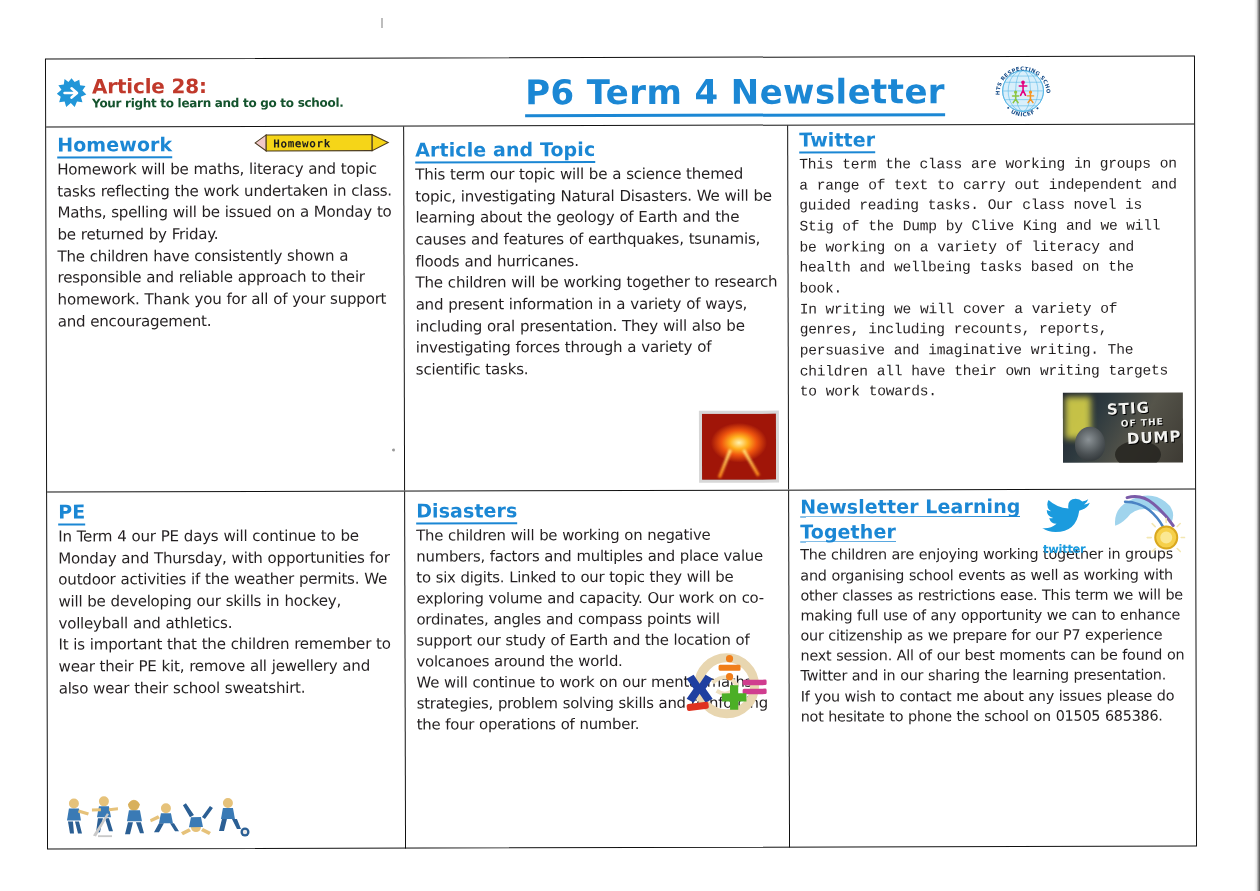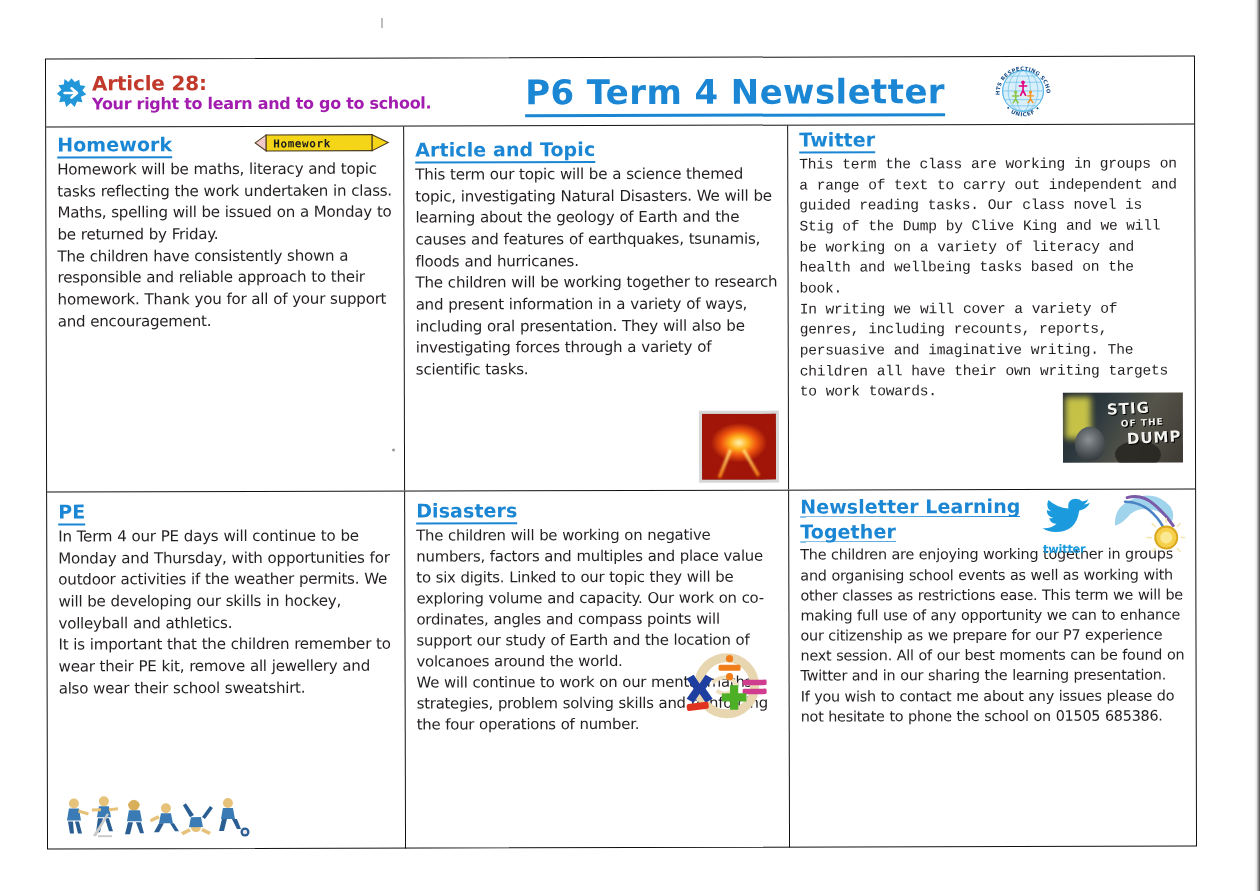--- a/index.html
+++ b/index.html
@@ -72,23 +72,23 @@
   }
   .article-title {
     font-family: "DejaVu Sans", sans-serif;
     font-size: 20px;
     font-weight: bold;
     color: #c0392b;
     letter-spacing: -0.2px;
   }
   .article-sub {
     font-family: "DejaVu Sans", sans-serif;
-    font-size: 16px;
-    font-weight: bold;
-    color: #a21caf;
+    font-size: 12px;
+    font-weight: bold;
+    color: #14532d;
     letter-spacing: -0.3px;
     white-space: nowrap;
   }
 
   .main-title {
     flex: 1;
     text-align: center;
     padding-right: 110px;
   }
   .main-title span {

